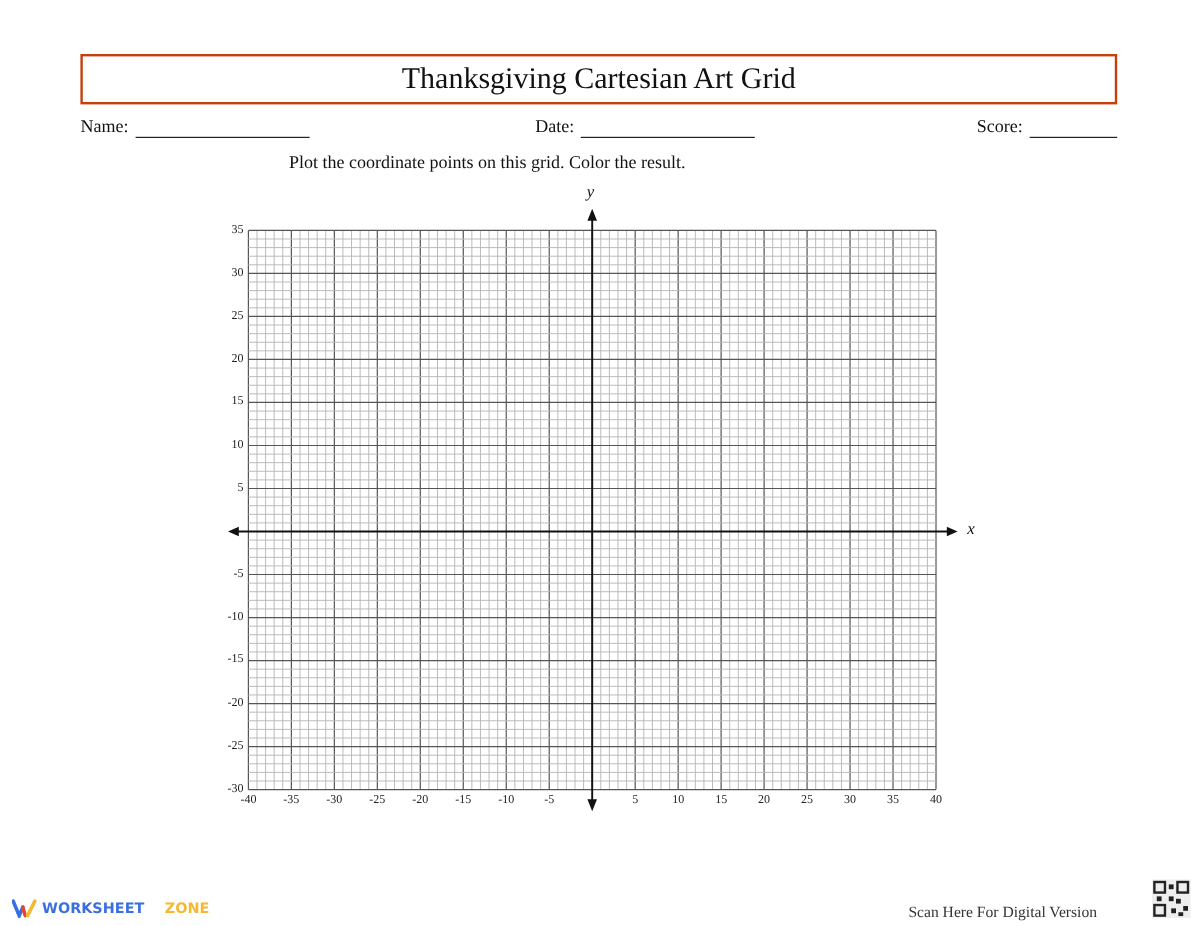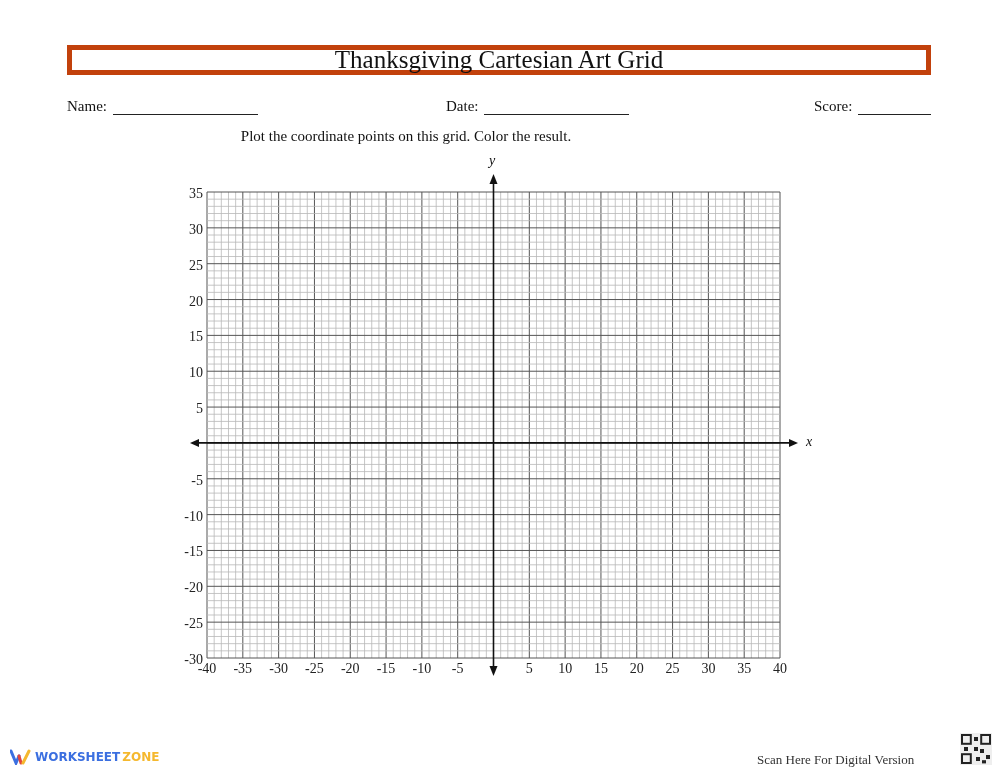--- a/index.html
+++ b/index.html
@@ -1,23 +1,23 @@
 <!DOCTYPE html>
 <html><head>
 <meta charset="utf-8">
 <style>
   html,body{margin:0;padding:0;background:#fff;}
   body{width:1000px;height:772px;position:relative;overflow:hidden;font-family:"Liberation Serif","DejaVu Serif",serif;color:#111;}
-  .title-box{position:absolute;left:67px;top:45px;width:864px;height:30px;border:5px solid #c2410c;box-sizing:border-box;display:flex;align-items:center;justify-content:center;}
+  .title-box{position:absolute;left:67px;top:45px;width:864px;height:42px;border:2px solid #c2410c;box-sizing:border-box;display:flex;align-items:center;justify-content:center;}
   .title-box span{font-size:25px;}
   .field{position:absolute;top:94px;font-size:15px;display:flex;align-items:flex-end;}
   .field .line{display:inline-block;border-bottom:1px solid #222;height:20px;margin-left:6px;}
   .instructions{position:absolute;top:128px;left:0;width:812px;text-align:center;font-size:15px;}
   .axis-label{position:absolute;font-style:italic;font-size:14px;}
-  .tick{position:absolute;font-size:14px;color:#222;}
+  .tick{position:absolute;font-size:10px;color:#222;}
   .ytick{width:30px;text-align:right;}
   .xtick{width:30px;text-align:center;}
   .footer-logo{position:absolute;left:10px;top:749px;display:flex;align-items:center;font-family:"DejaVu Sans",sans-serif;font-weight:bold;font-size:12px;}
   .footer-scan{position:absolute;left:757px;top:752px;font-family:Liberation Serif, serif;font-size:13px;color:#333;}
   .qr{position:absolute;left:960px;top:733px;width:32px;height:32px;background:#eee;}
 </style>
 </head>
 <body>
 
 <div class="title-box">
@@ -230,21 +230,21 @@
     <span class="tick xtick" style="left: 765px; top: 661px; text-align: center;">40</span>
   </div>
 
 <div class="footer-logo">
   <svg width="22" height="16" viewBox="0 0 22 16">
     <path d="M1 2 L6 14 L9 7" stroke="#3b6fe0" stroke-width="3" fill="none" stroke-linecap="round"></path>
     <path d="M9 7 L11 14" stroke="#e2453c" stroke-width="3" fill="none" stroke-linecap="round"></path>
     <path d="M13 14 L19 2" stroke="#f5b82e" stroke-width="3" fill="none" stroke-linecap="round"></path>
   </svg>
   <span style="color:#3b6fe0;margin-left:3px;">WORKSHEET</span>
-  <span style="color:#f5b82e;margin-left:2px;">ZONE</span>
+  <span style="color:#f5b82e;margin-left:17px;">ZONE</span>
 </div>
 
 <div class="footer-scan">Scan Here For Digital Version</div>
 <svg class="qr" viewBox="0 0 8 8">
   <rect x="0" y="0" width="8" height="8" fill="#eee"></rect>
   <rect x="0.5" y="0.5" width="2.2" height="2.2" fill="none" stroke="#222" stroke-width="0.5"></rect>
   <rect x="5.3" y="0.5" width="2.2" height="2.2" fill="none" stroke="#222" stroke-width="0.5"></rect>
   <rect x="0.5" y="5.3" width="2.2" height="2.2" fill="none" stroke="#222" stroke-width="0.5"></rect>
   <rect x="3.5" y="1" width="1" height="1" fill="#222"></rect>
     <rect x="3.5" y="3.5" width="1" height="1" fill="#222"></rect>

